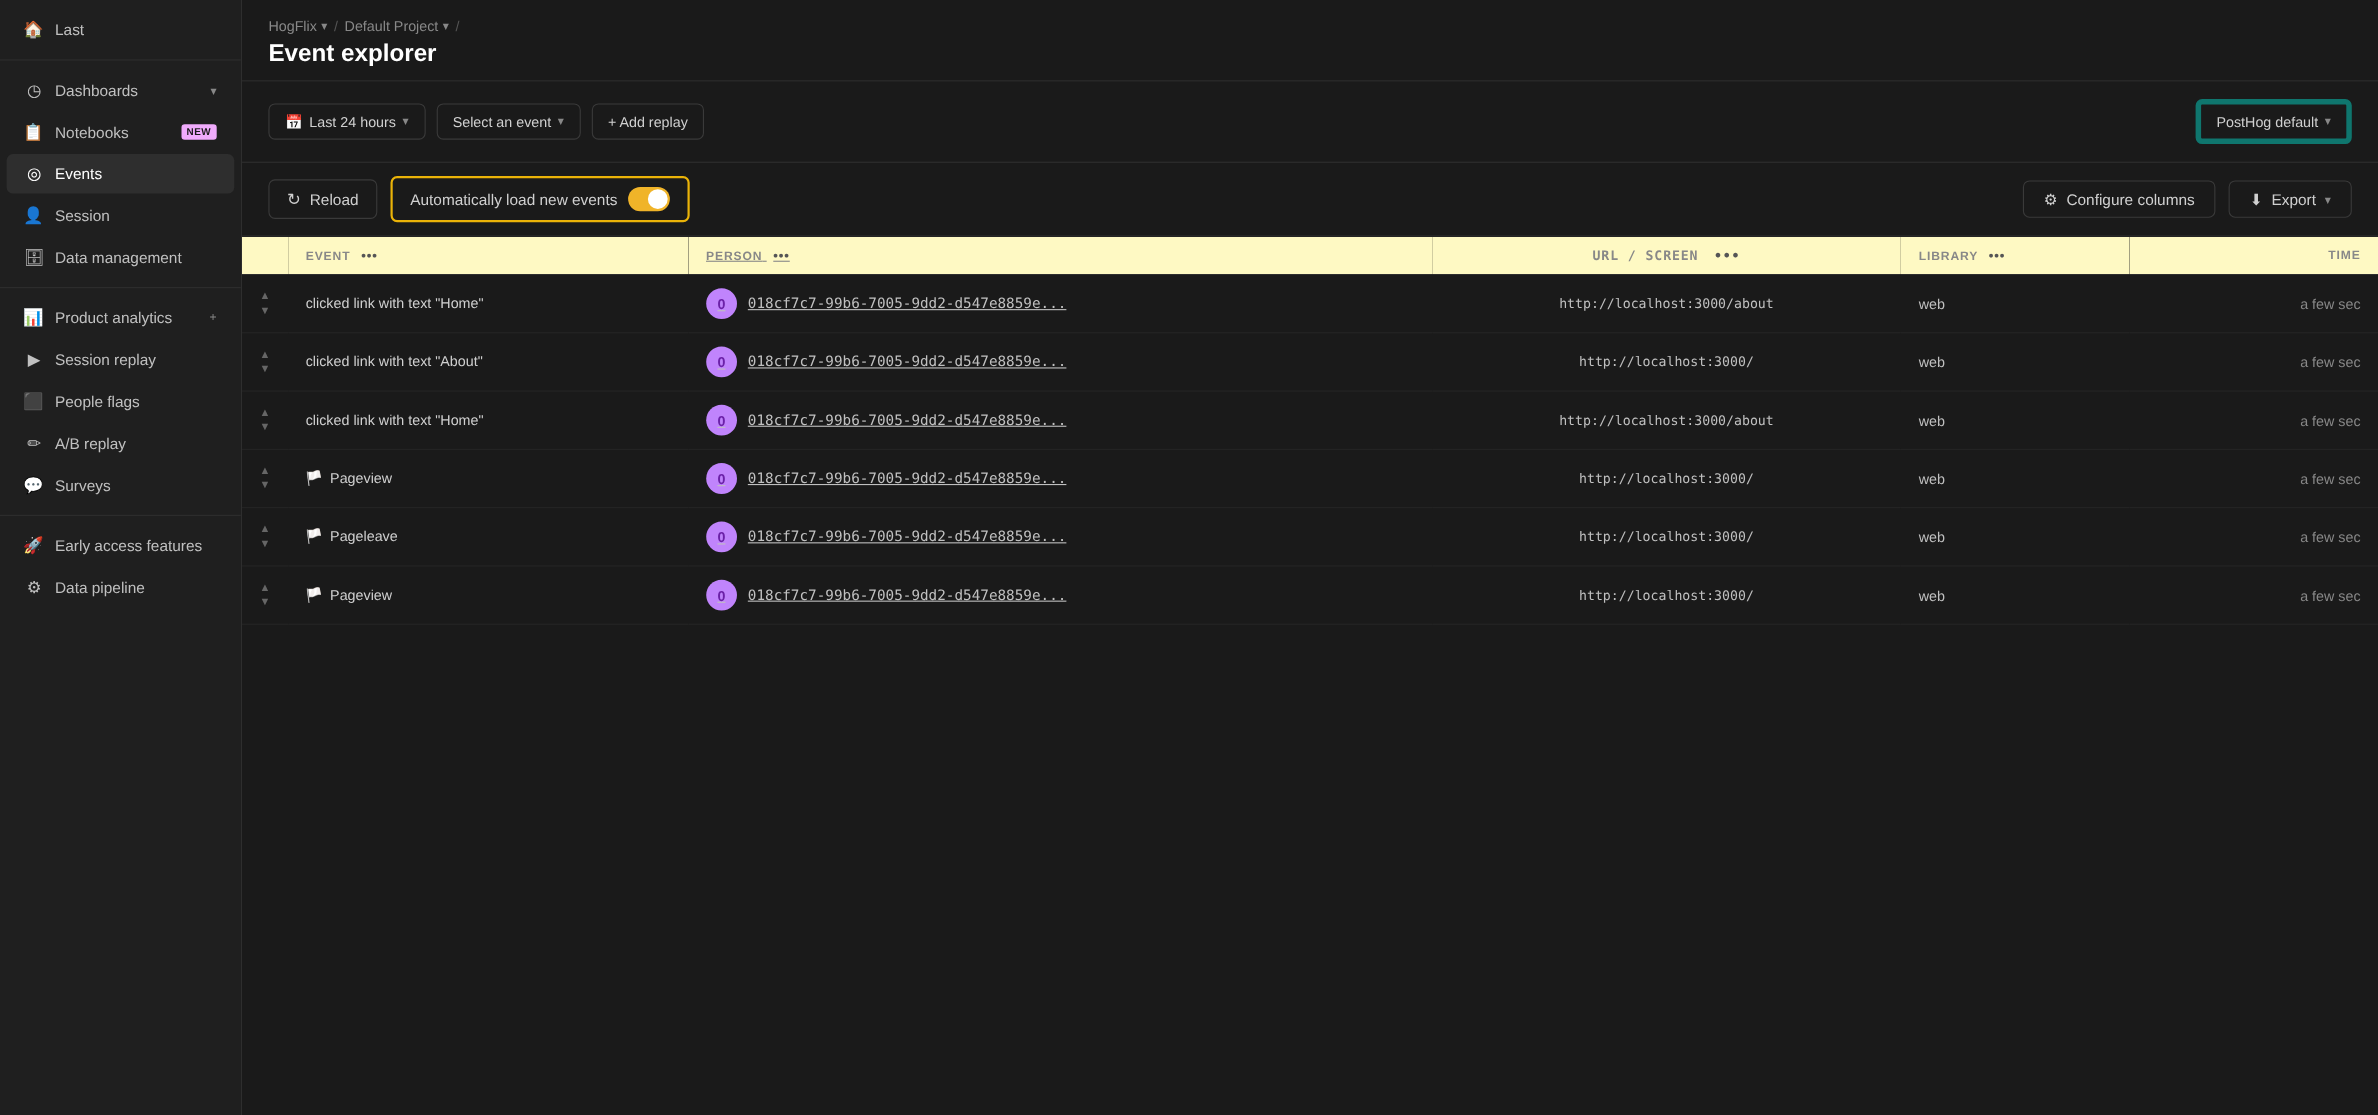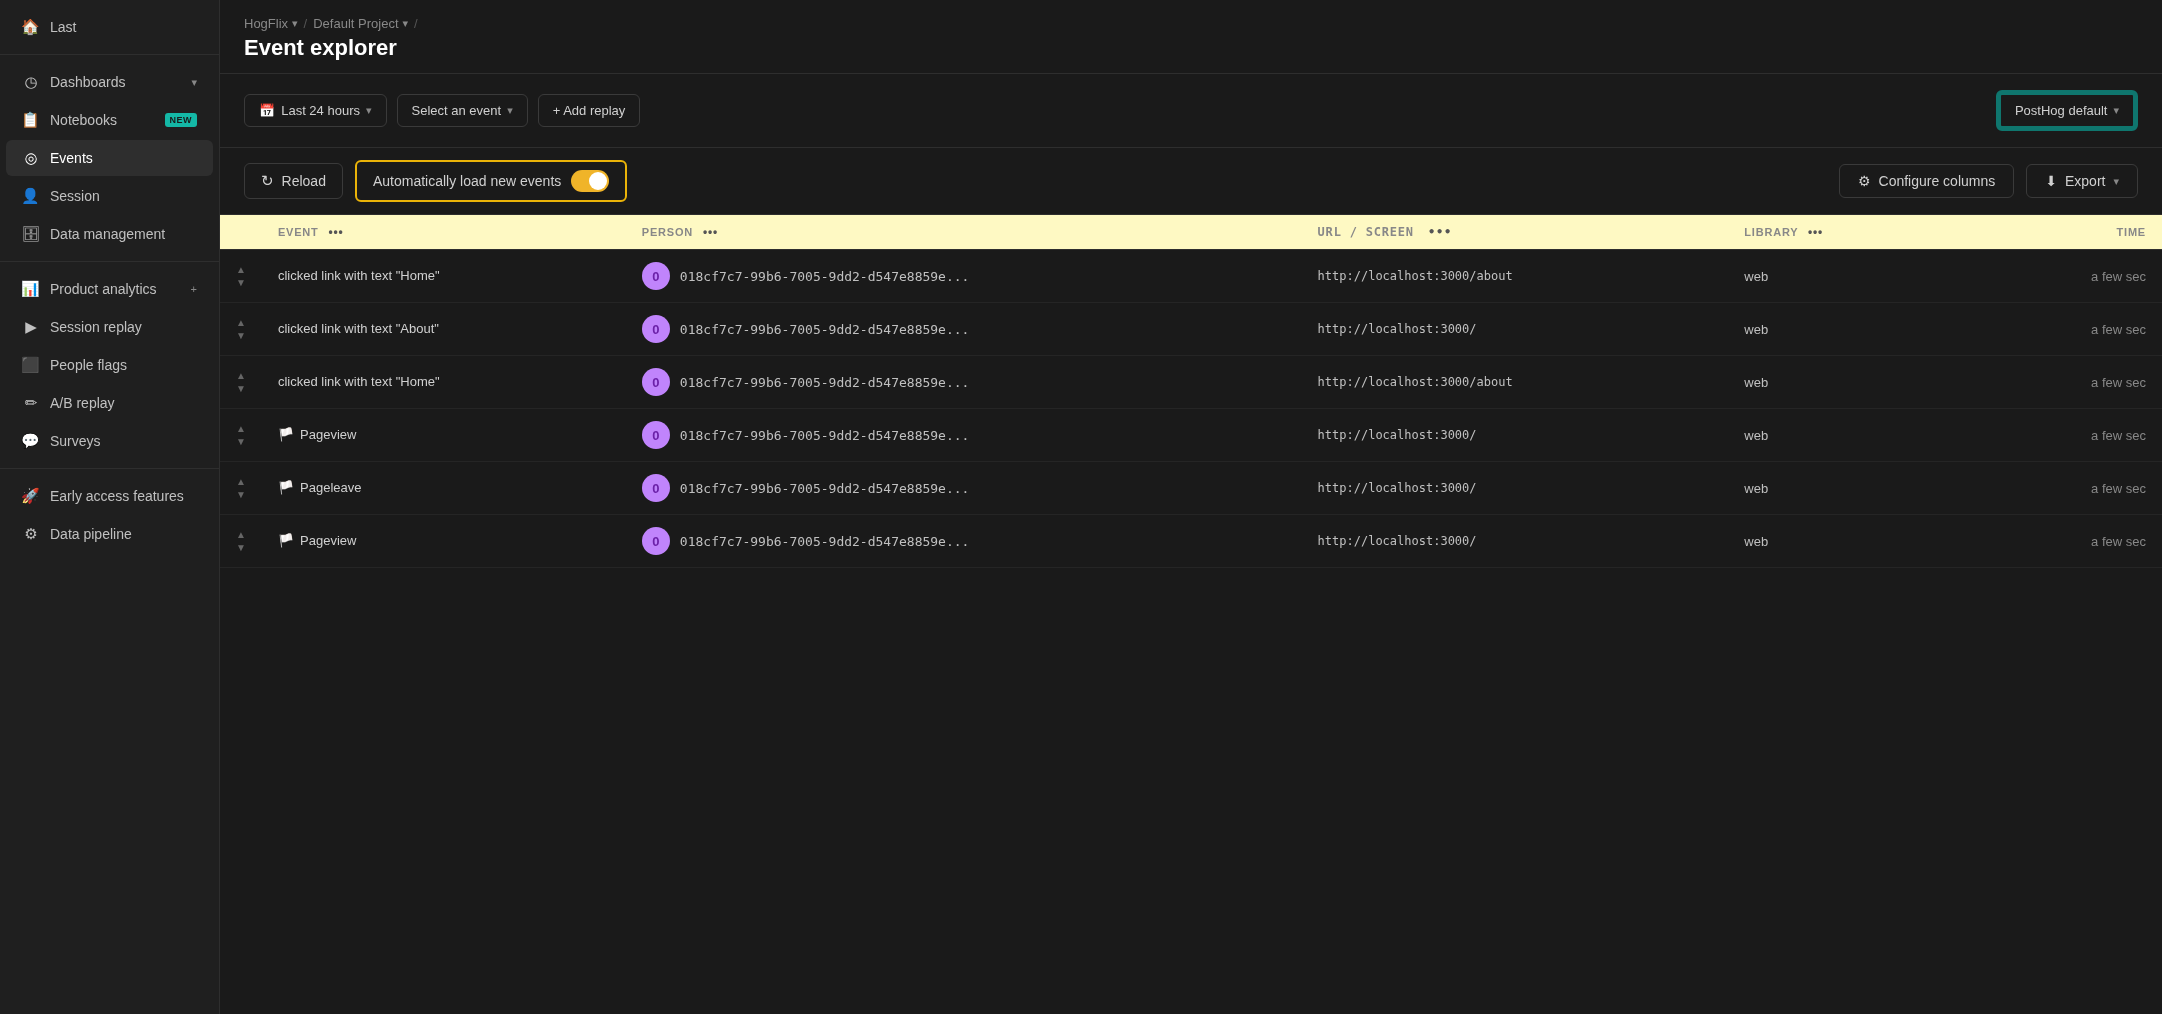--- a/index.html
+++ b/index.html
@@ -43,21 +43,21 @@
       width: 18px;
       height: 18px;
       display: flex;
       align-items: center;
       justify-content: center;
       flex-shrink: 0;
       font-size: 15px;
     }
     .sidebar-item .label { flex: 1; }
     .sidebar-item .badge-new {
-      background: #14b8a6;
+      background: #f0abfc;
       color: #1a1a1a;
       font-size: 9px;
       font-weight: 700;
       padding: 2px 5px;
       border-radius: 3px;
       letter-spacing: 0.5px;
     }
     .sidebar-item .chevron {
       font-size: 11px;
       color: #888;
@@ -270,20 +270,21 @@
       min-width: 180px;
       max-width: 220px;
     }
     .event-name {
       font-size: 13px;
       color: #d0d0d0;
       line-height: 1.4;
     }
     .person-cell {
       min-width: 340px;
+      text-decoration: underline;
     }
     .person-inner {
       display: flex;
       align-items: center;
       gap: 10px;
     }
     .person-avatar {
       width: 28px;
       height: 28px;
       border-radius: 50%;
@@ -294,21 +295,21 @@
       font-size: 13px;
       font-weight: 600;
       color: #6b21a8;
       flex-shrink: 0;
     }
     .person-id {
       font-size: 13px;
       color: #c0c0c0;
       font-family: monospace;
     }
-    .url-cell { min-width: 220px; font-family: monospace; font-size: 12px; }
+    .url-cell { min-width: 220px; font-family: monospace; font-size: 12px; text-align: center; }
     .library-cell { min-width: 100px; }
     .time-cell { min-width: 120px; color: #888; font-size: 13px; }
     .col-time { text-align: right; }
     .time-cell-inner { text-align: right; white-space: nowrap; }
   </style>
 </head>
 <body>
 
 <nav class="sidebar">
 <div class="sidebar-item">

